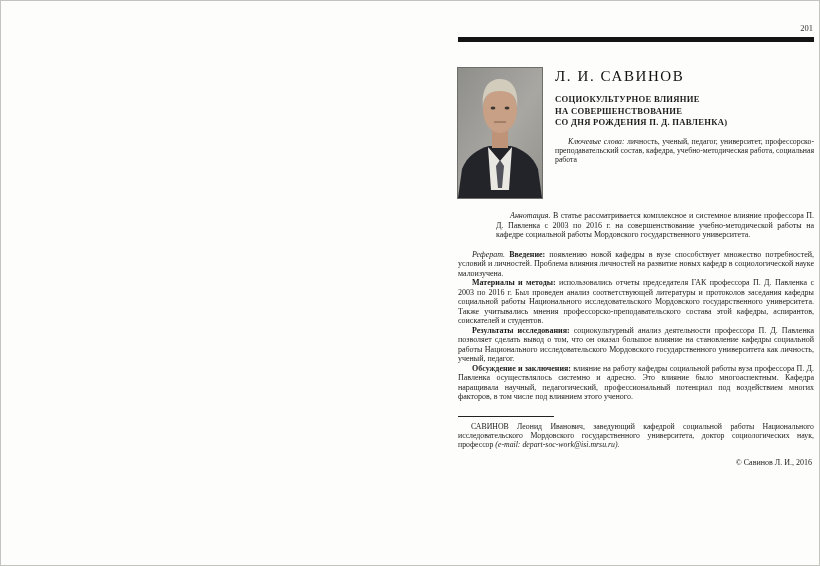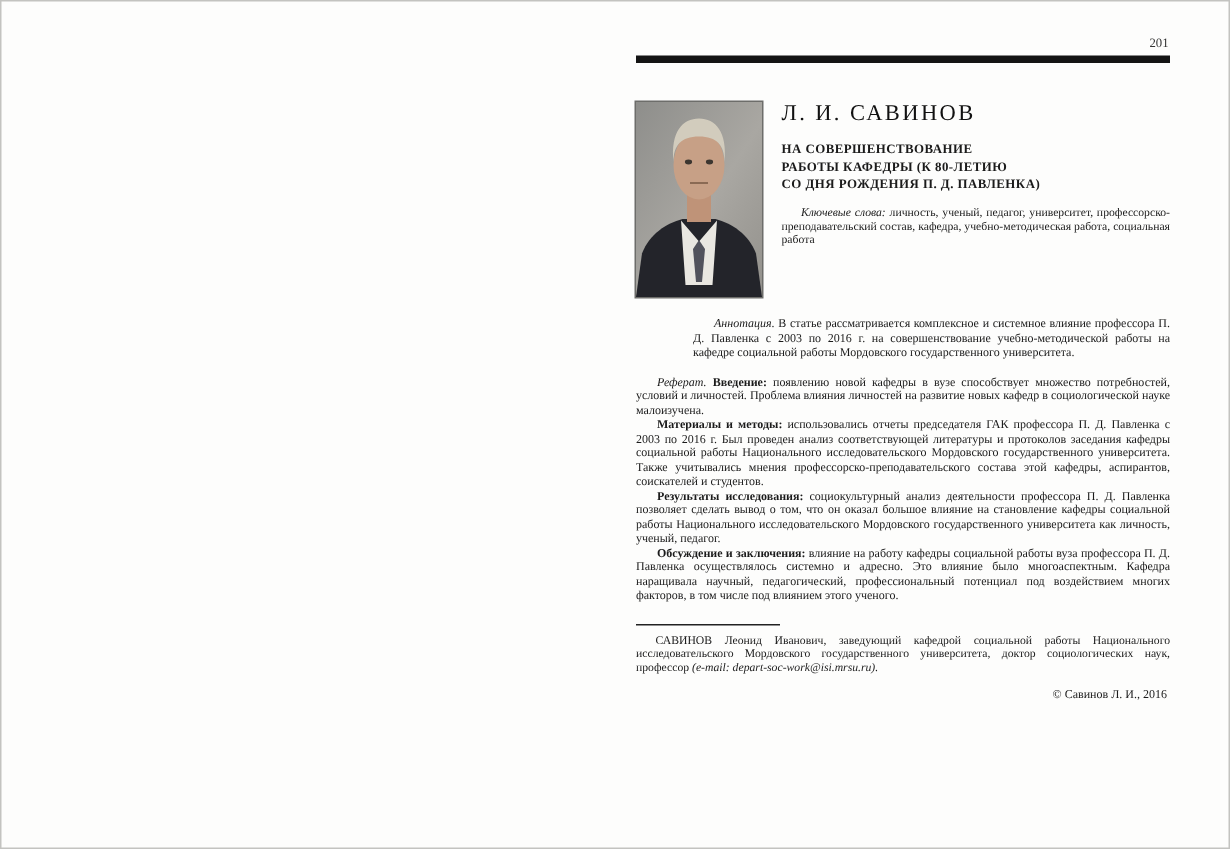--- a/index.html
+++ b/index.html
@@ -3,21 +3,21 @@
 <meta charset="utf-8">
 <style>
   * { margin:0; padding:0; box-sizing:border-box; }
   html,body { width:820px; height:566px; background:#ececea; }
   .scan-page {
     position:relative; width:820px; height:566px;
     background:#fdfdfc; border:1px solid #c3c3c0; overflow:hidden;
     font-family:"Liberation Serif", "DejaVu Serif", serif;
     color:#1b1b1b;
   }
-  .column { position:absolute; left:423px; top:22px; width:356px;font-family:Liberation Serif, serif; }
+  .column { position:absolute; left:457px; top:22px; width:356px;font-family:Liberation Serif, serif; }
   .pagenum { text-align:right; font-size:8.5px; color:#333; padding-right:1px; }
   .top-rule { height:5px; background:#141414; margin-top:4px; }
 
   .header-row { margin-top:26px; min-height:130px; }
   .photo-box { float:left; width:84px; height:130px; background:#9a9a96; outline:1px solid #6d6d6a; }
   .header-right { margin-left:97px; }
   .author-name { font-size:15px; letter-spacing:1.6px; color:#111; }
   .article-title { margin-top:9px; font-weight:bold; font-size:8.6px; line-height:11.6px; letter-spacing:.3px; }
   .keywords { margin-top:8px; font-size:7.8px; line-height:9.2px; text-align:justify; text-indent:13px; }
   .italic { font-style:italic; }
@@ -58,22 +58,22 @@
           <ellipse cx="42" cy="42" rx="17" ry="23" fill="#c7a086"></ellipse>
           <path d="M25,40 C23,20 31,11 42,11 C53,11 61,20 59,40 C59,29 54,23 42,23 C30,23 25,29 25,40 Z" fill="#d2ccbd"></path>
           <ellipse cx="35" cy="40" rx="2.4" ry="1.6" fill="#3c3630"></ellipse>
           <ellipse cx="49" cy="40" rx="2.4" ry="1.6" fill="#3c3630"></ellipse>
           <path d="M36,54 L48,54" stroke="#8a6a54" stroke-width="1.2" fill="none"></path>
         </svg>
       </div>
       <div class="header-right">
         <div class="author-name">Л. И. САВИНОВ</div>
         <div class="article-title">
+          <div>СОЦИОКУЛЬТУРНОЕ ВЛИЯНИЕ</div>
           <div>НА СОВЕРШЕНСТВОВАНИЕ</div>
-          <div>РАБОТЫ КАФЕДРЫ (К 80-ЛЕТИЮ</div>
           <div>СО ДНЯ РОЖДЕНИЯ П. Д. ПАВЛЕНКА)</div>
         </div>
         <p class="keywords"><span class="italic">Ключевые слова:</span><span> личность, ученый, педагог, университет, профессорско-преподавательский состав, кафедра, учебно-методическая работа, социальная работа</span></p>
       </div>
     </div>
 
     <p class="body-par annotation"><span class="italic">Аннотация.</span><span> В статье рассматривается комплексное и системное влияние профессора П. Д. Павленка с 2003 по 2016 г. на совершенствование учебно-методической работы на кафедре социальной работы Мордовского государственного университета.</span></p>
 
     <div class="referat-block">
       <p class="body-par"><span class="italic">Реферат.</span><span class="bold"> Введение:</span><span> появлению новой кафедры в вузе способствует множество потребностей, условий и личностей. Проблема влияния личностей на развитие новых кафедр в социологической науке малоизучена.</span></p>

